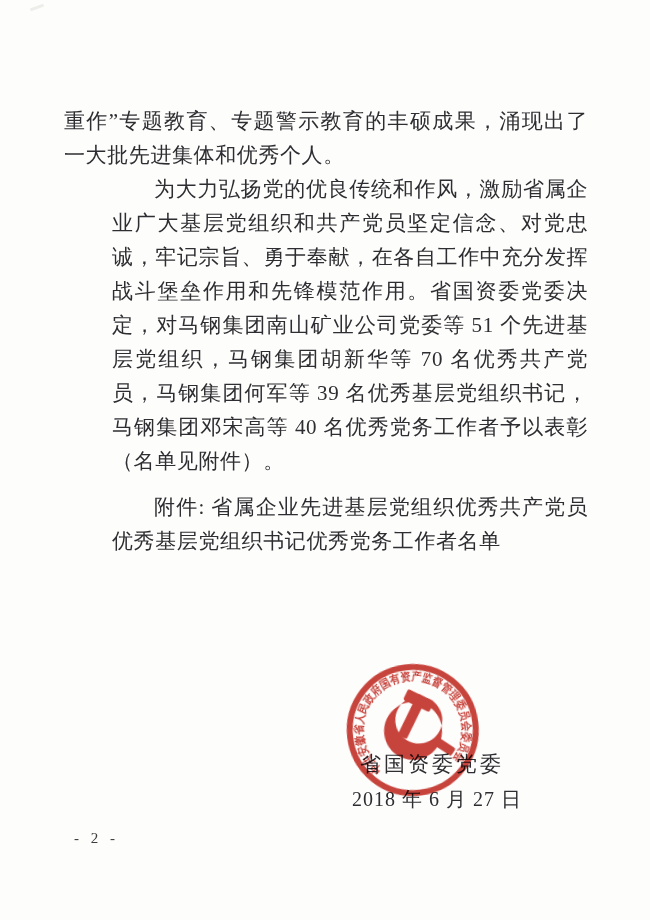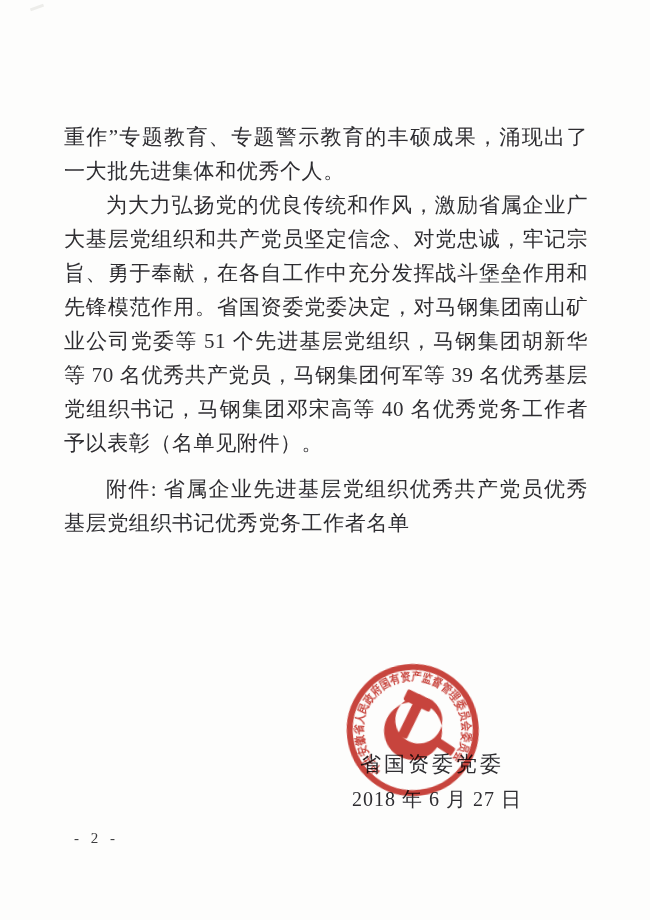--- a/index.html
+++ b/index.html
@@ -22,33 +22,34 @@
     content: "";
     position: absolute;
     left: 30px; top: 6px;
     width: 14px; height: 3px;
     background: #ededea;
     transform: rotate(-20deg);
   }
   .body-text {
     position: absolute;
     left: 64px;
-    top: 120px;
+    top: 104px;
     width: 524px;
     font-size: 21px;
     line-height: 34px;
     letter-spacing: 0.6px;
     text-align: justify;
     text-justify: inter-ideograph;
   }
   .para {
     margin: 0;
   }
   .para.indent {
     text-indent: 2em;
+    margin-left: 48px;
   }
   .para.attachment {
     margin-top: 12px;
   }
   .signature {
     position: absolute;
     left: 360px;
     top: 750px;
     font-size: 21px;
     letter-spacing: 3px;

